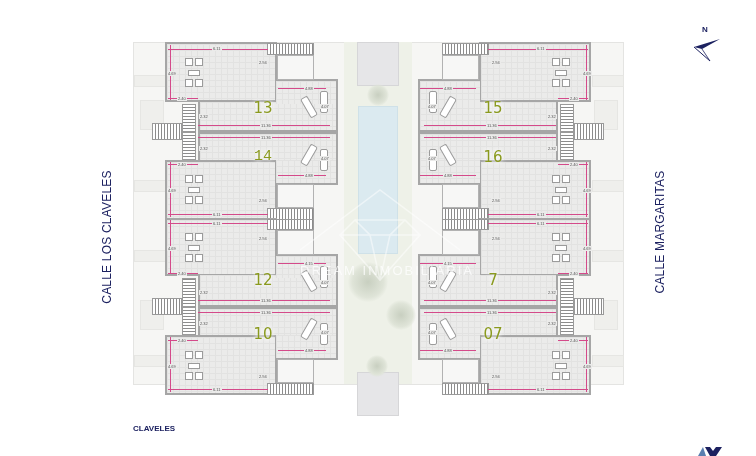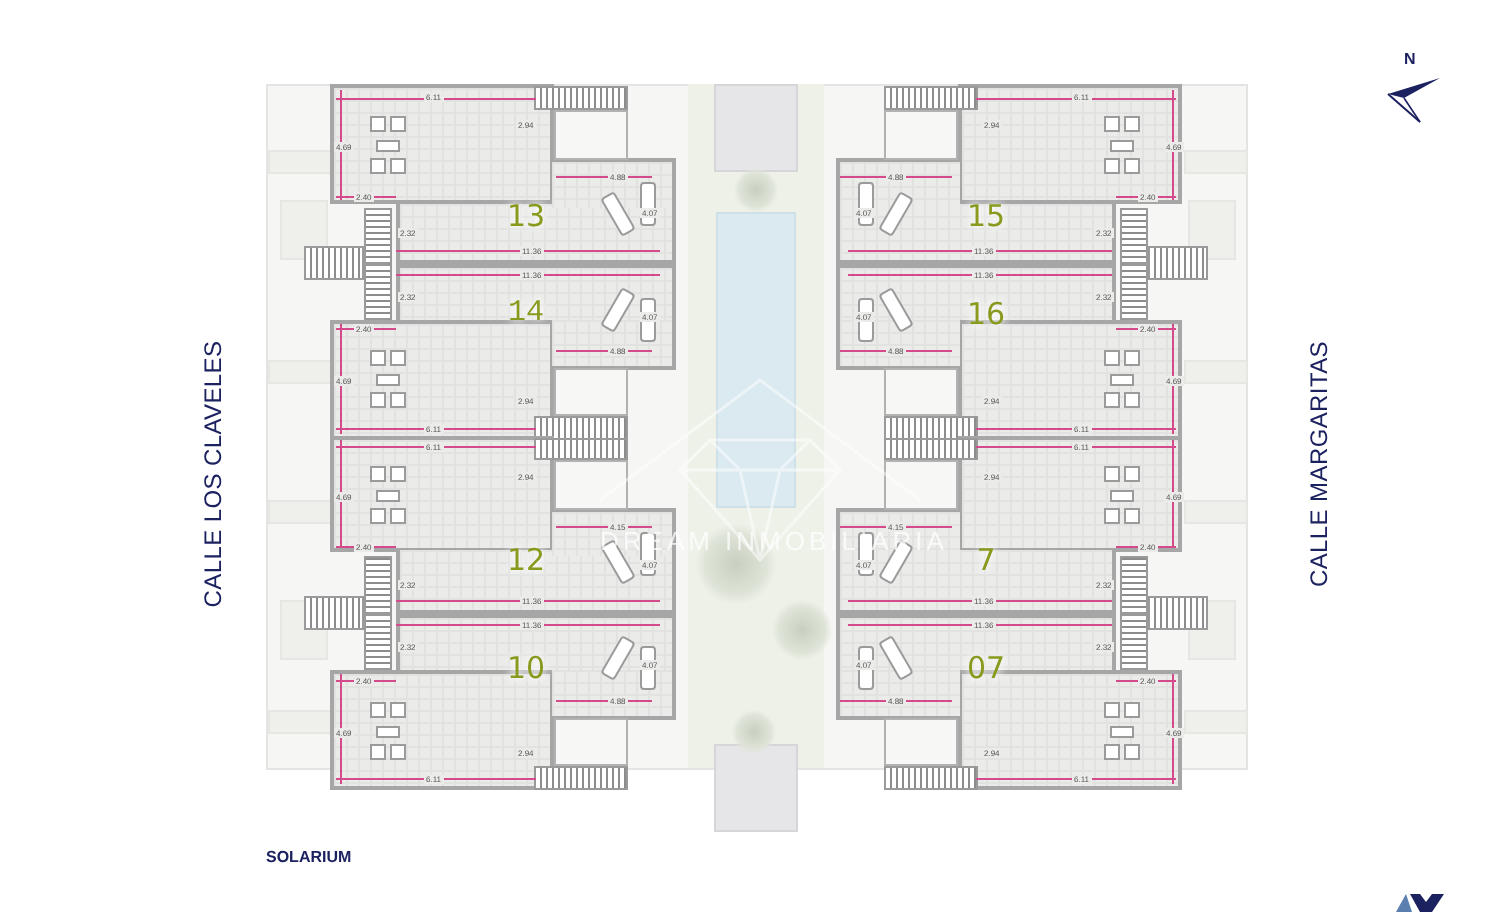--- a/index.html
+++ b/index.html
@@ -375,21 +375,21 @@
     <polygon points="65,40 115,40 130,55 90,100 50,55"></polygon>
     <polyline points="50,55 130,55"></polyline>
     <polyline points="65,40 80,55 90,100 100,55 115,40"></polyline>
   </g>
 </svg>
 <div class="wm-text">DREAM INMOBILIARIA</div>
 
 <div class="street" style="left:40px;top:230px;transform:rotate(-90deg);">CALLE LOS CLAVELES</div>
 <div class="street" style="left:598px;top:225px;transform:rotate(-90deg);">CALLE MARGARITAS</div>
 
-<div class="solarium">SOLARIUM</div>
+<div class="solarium">CLAVELES</div>
 
 <div class="north-label">N</div>
 <svg class="north" viewBox="0 0 30 40">
   <polygon points="2,22 28,14 10,24" fill="#1c2160"></polygon>
   <polyline points="2,22 18,36" fill="none" stroke="#1c2160" stroke-width="1"></polyline>
   <polyline points="10,24 18,36" fill="none" stroke="#1c2160" stroke-width="0.8"></polyline>
 </svg>
 
 <svg class="logo" viewBox="0 0 30 12">
   <polygon points="2,12 7,3 10,12" fill="#5a7fb0"></polygon>

